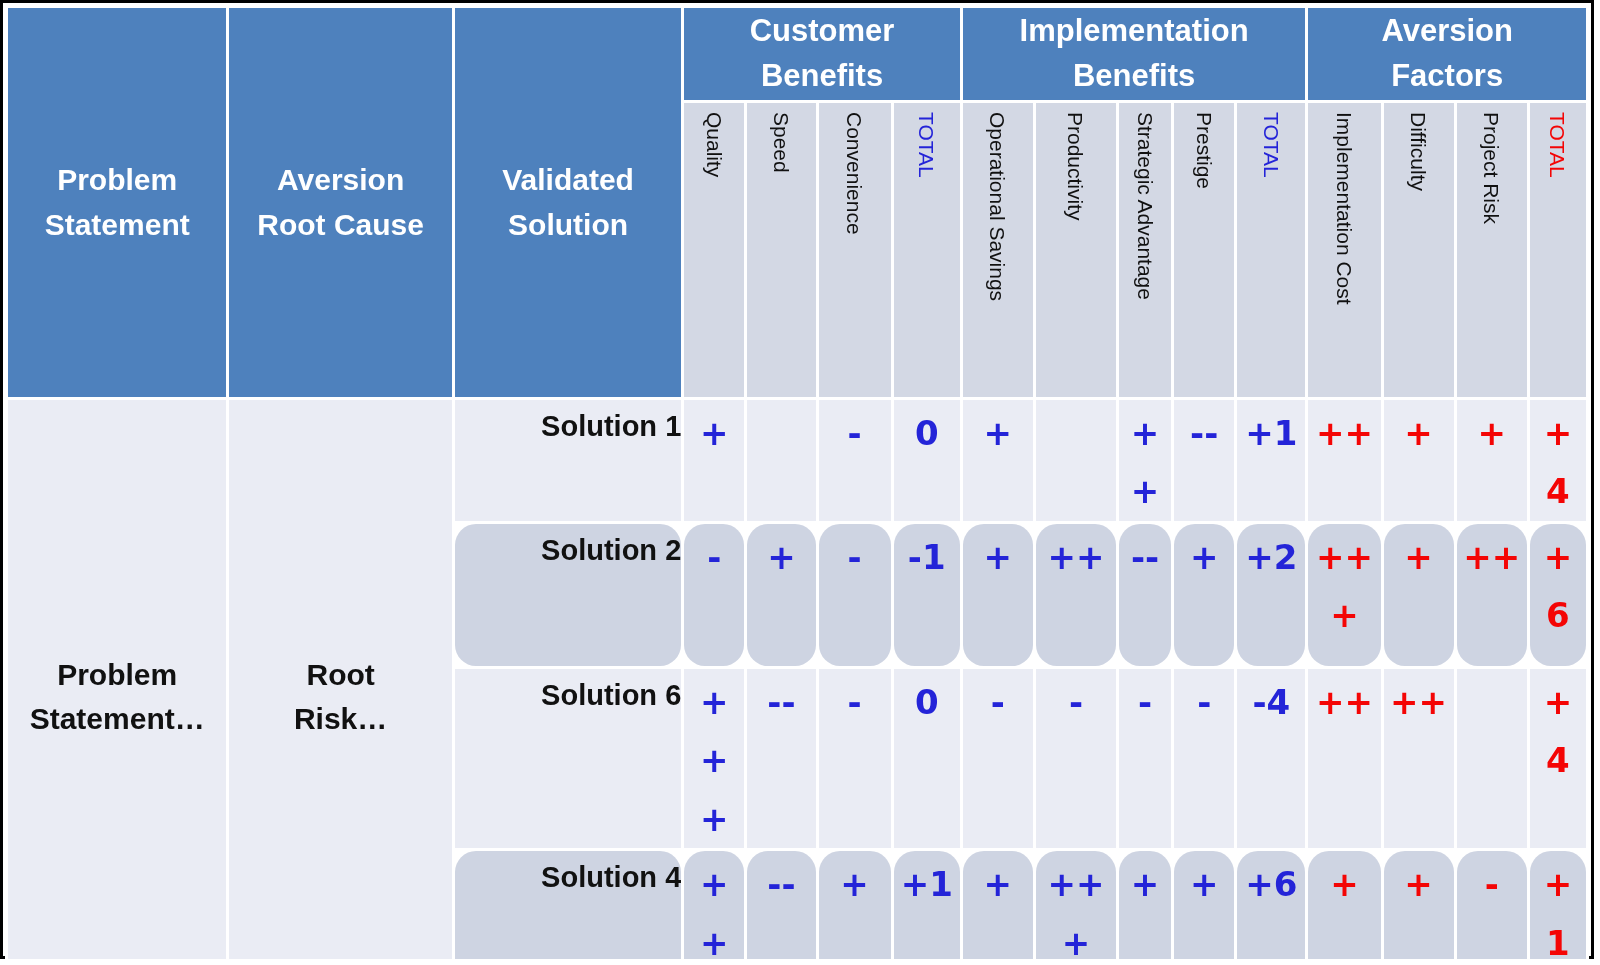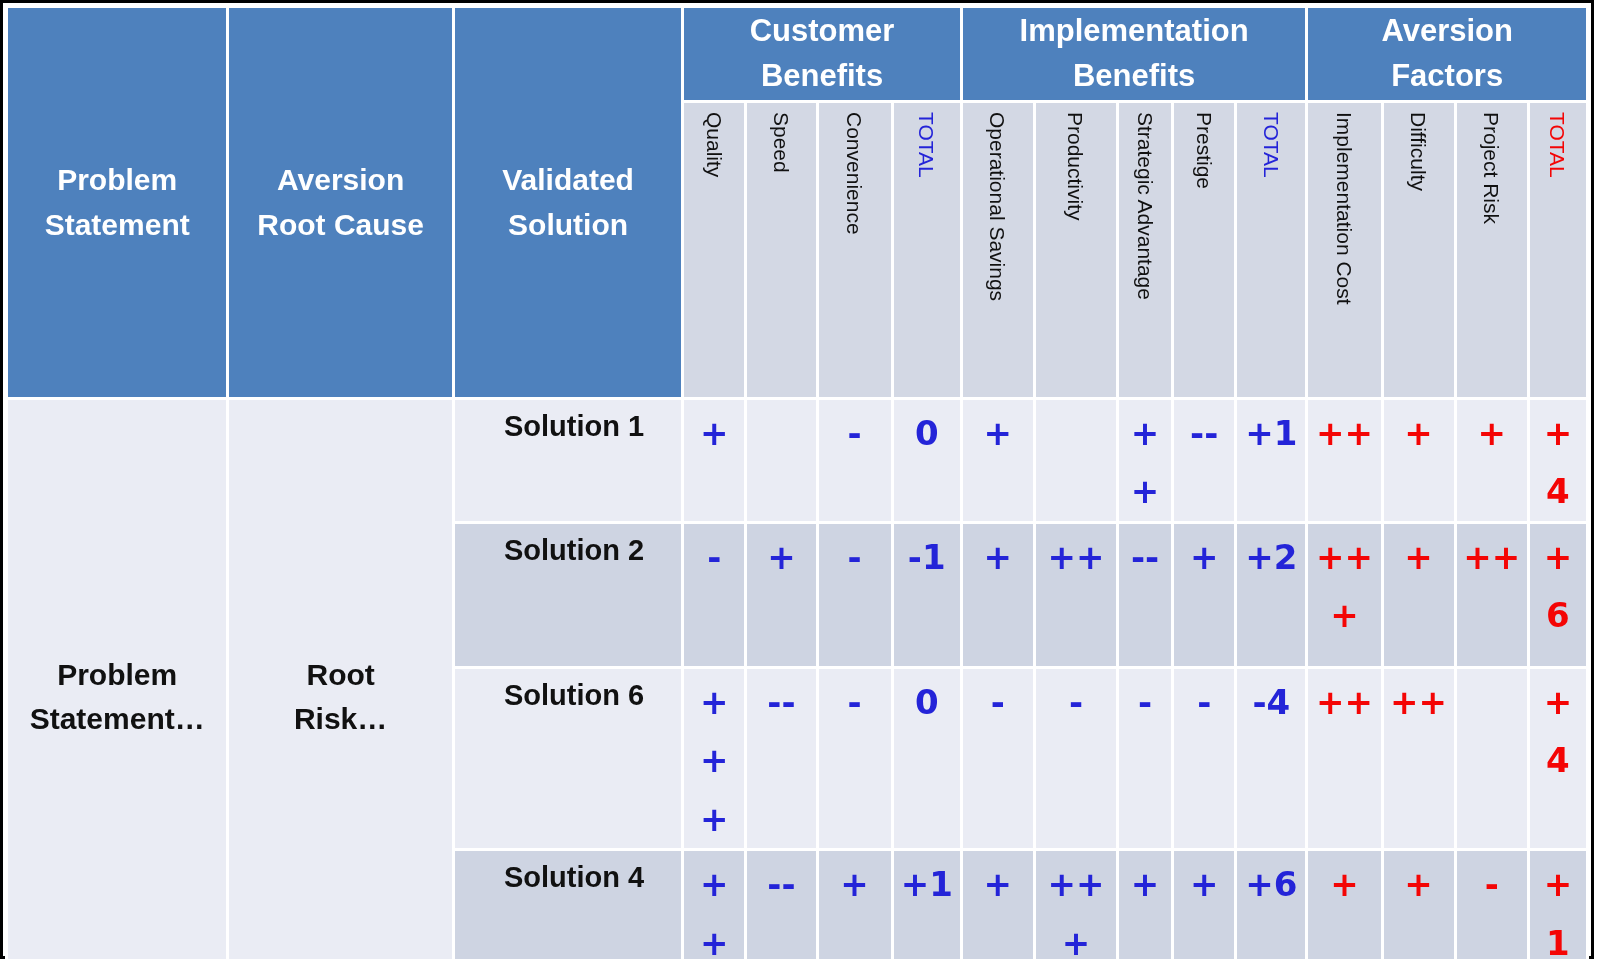--- a/index.html
+++ b/index.html
@@ -27,27 +27,27 @@
     padding-top:9px;font-weight:normal;
   }
   .vlabel{
     writing-mode:vertical-rl;text-orientation:mixed;white-space:nowrap;
     font-size:21px;color:#111;display:inline-block;line-height:1;
   }
   .vlabel.tot-blue{color:#2424D8;}
   .vlabel.tot-red{color:#F40505;}
   
   .band-light td{background:#EAECF4;}
-  .band-dark td{background:#CED4E2;}
+  .band-dark td{background:#CED4E2;border-radius:21px;}
   td.side{
     background:#EAECF4 !important;text-align:center;vertical-align:middle;
     font-weight:bold;font-size:30px;color:#111;line-height:1.45;
   }
   td.sol{
-    text-align:center;vertical-align:top;padding:10px 0 0 12px;
+    text-align:right;vertical-align:top;padding:10px 0 0 12px;
     font-weight:bold;font-size:29px;color:#111;
   }
   td.val{
     text-align:center;vertical-align:top;padding:4px 4px 0 4px;
     font-family:"DejaVu Sans",sans-serif;font-weight:bold;font-size:34px;
     line-height:1.72;word-break:break-all;
   }
   td.val.blue{color:#2424D8;}
   td.val.red{color:#F40505;}
   .squeeze{margin:18px auto;}

